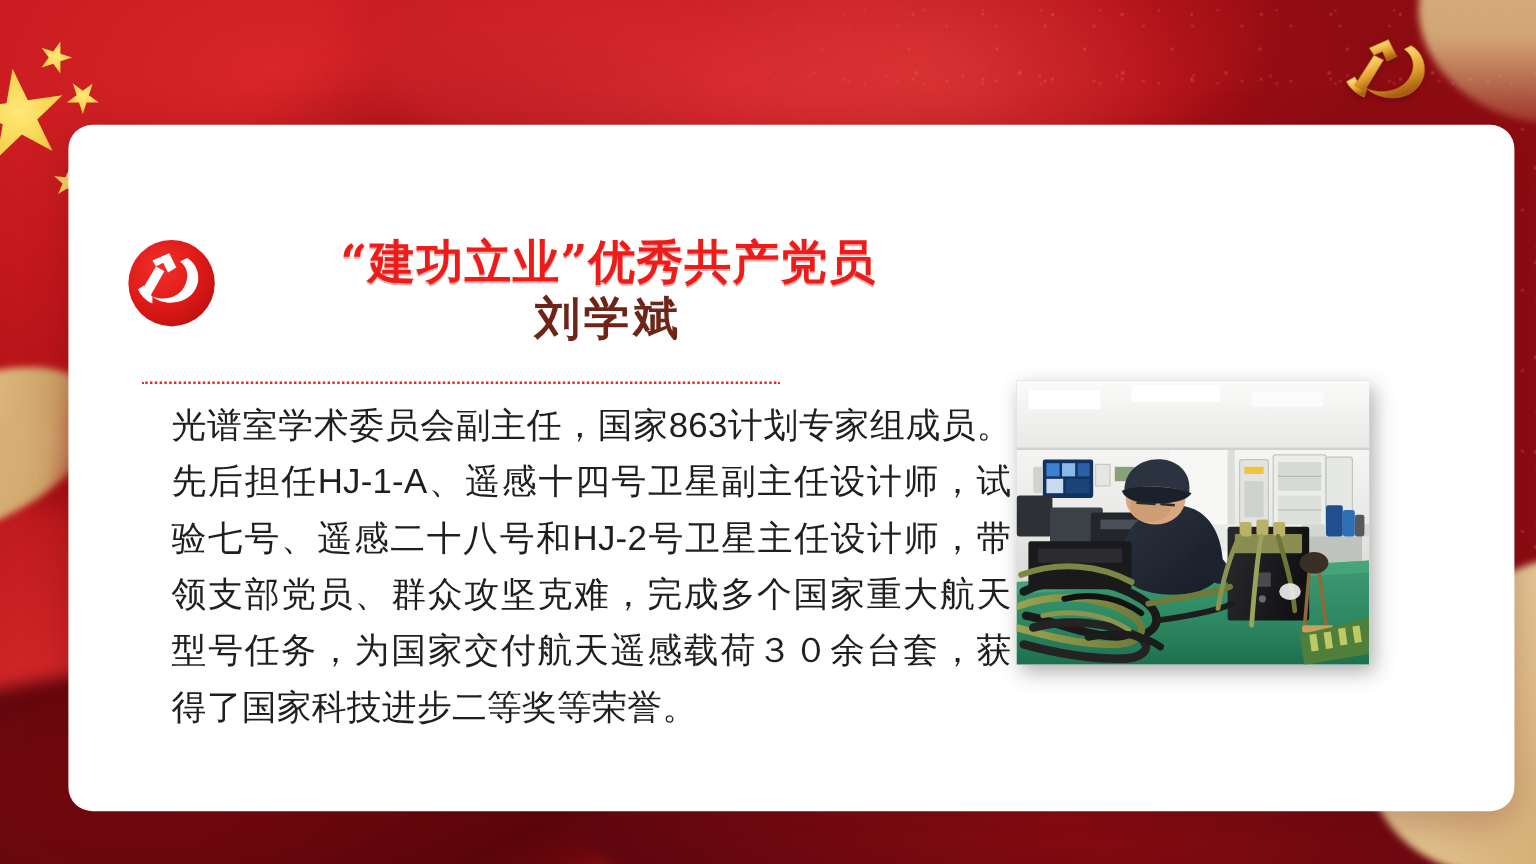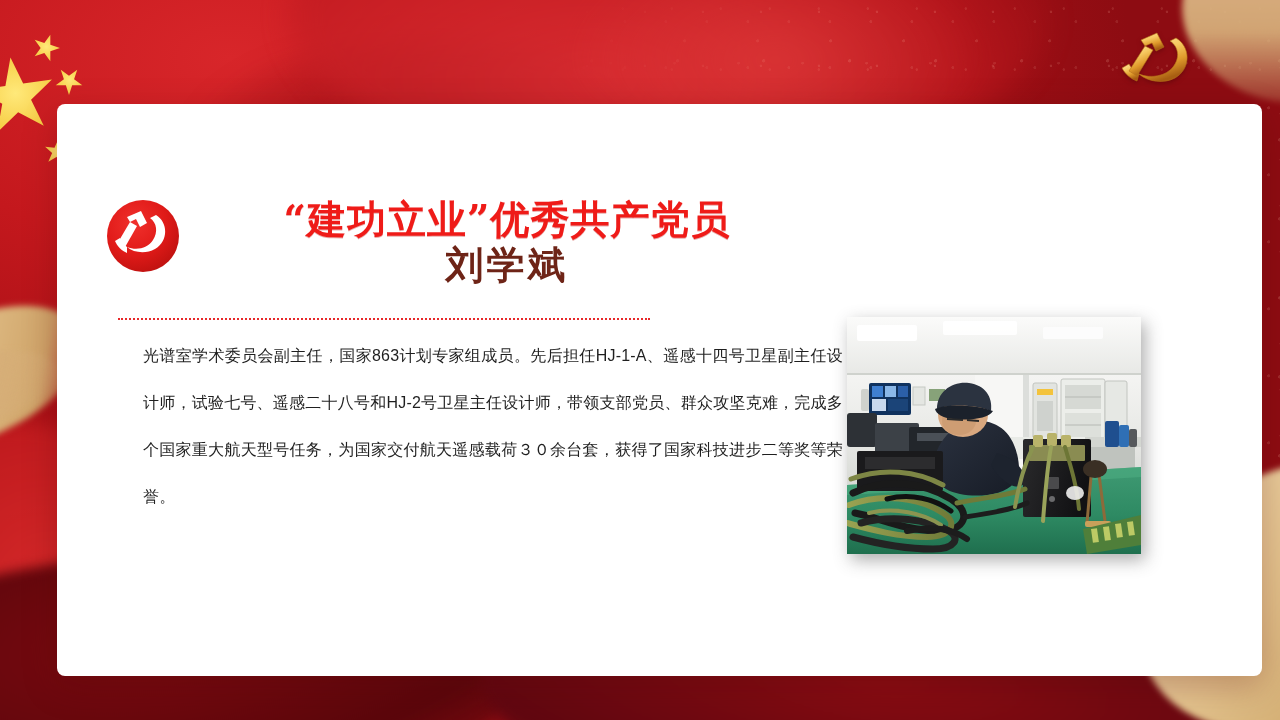--- a/index.html
+++ b/index.html
@@ -144,21 +144,21 @@
   .emblem-tr svg { display: block; filter: drop-shadow(0 2px 2px rgba(90,6,10,.55)); }
 
   
   .card {
     position: absolute;
     left: 57px;
     top: 104px;
     width: 1205px;
     height: 572px;
     background: #ffffff;
-    border-radius: 8px;
+    border-radius: 20px;
     box-shadow: 0 10px 34px rgba(90,6,10,.28);
   }
 
   
   .badge {
     position: absolute;
     left: 47px;
     top: 93px;
     width: 78px;
     height: 78px;
@@ -201,21 +201,21 @@
     border-top: 2px dotted #e8282a;
   }
 
   
   .body-text {
     position: absolute;
     left: 86px;
     top: 228px;
     width: 700px;
     font-family: "Liberation Sans", "DejaVu Sans", sans-serif;
-    font-size: 16px;
+    font-size: 29px;
     color: #1f1f1f;
     line-height: 47px;
     text-align: justify;
     text-justify: inter-character;
     letter-spacing: .2px;
   }
 
   
   .photo-wrap {
     position: absolute;

